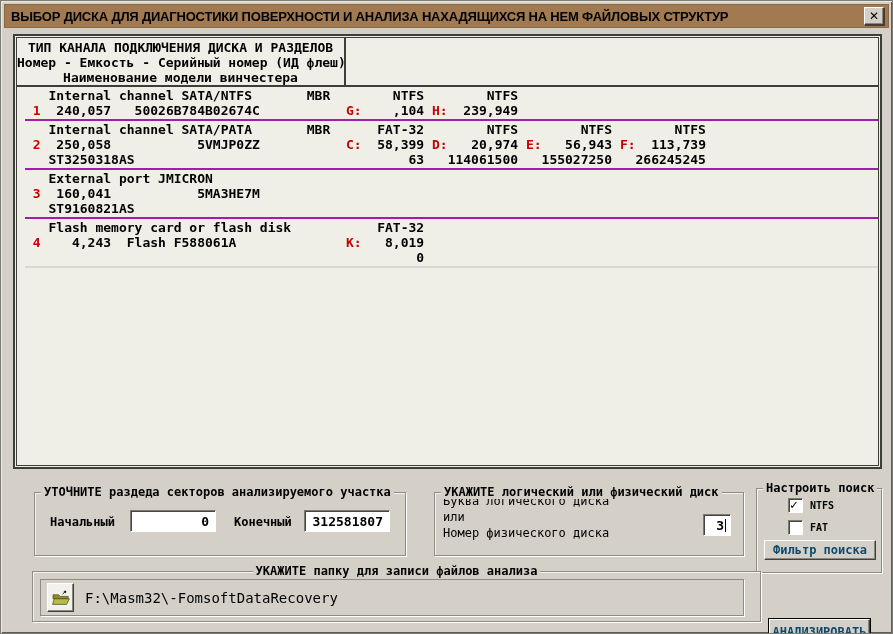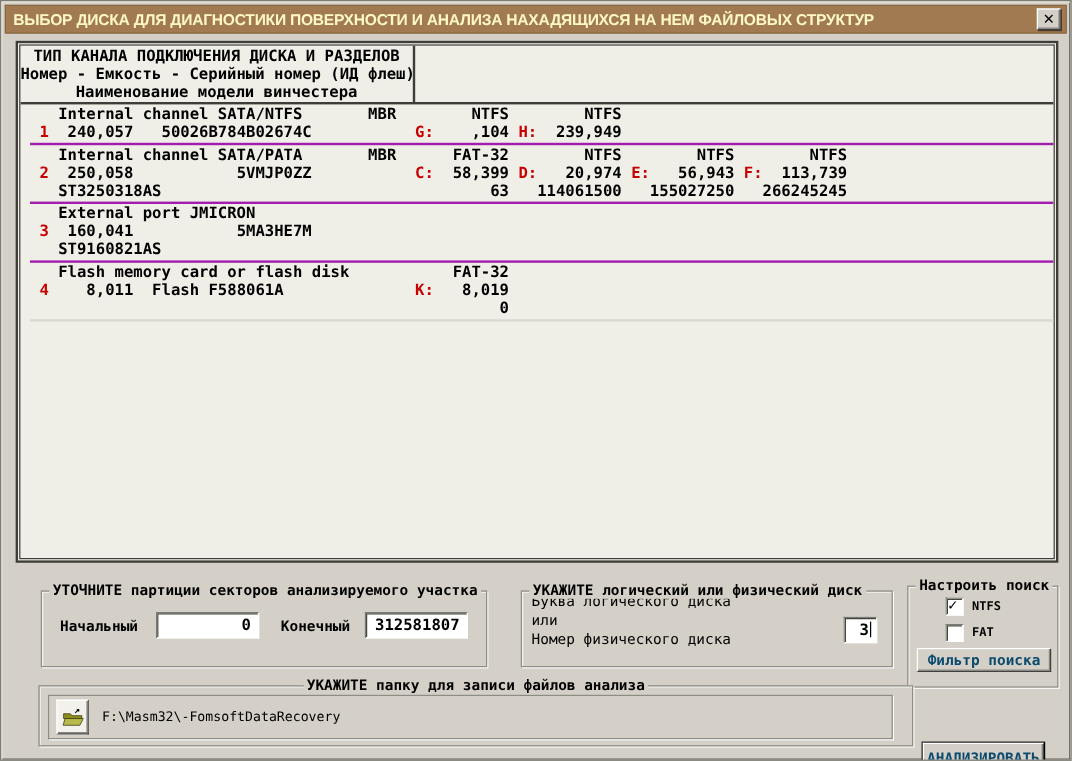--- a/index.html
+++ b/index.html
@@ -20,21 +20,21 @@
   }
   
   .titlebar{
     position:absolute;left:3px;top:3px;right:3px;height:24px;
     background:var(--titlebar);
     display:flex;align-items:center;
     border:1px solid #8a6a45;
   }
   .title{
     font-family:"Liberation Sans", sans-serif;font-weight:bold;font-size:13px;
-    color:#fef9c3;padding-left:6px;letter-spacing:-0.2px;white-space:nowrap;
+    color:#000000;padding-left:6px;letter-spacing:-0.2px;white-space:nowrap;
   }
   .close-btn{
     position:absolute;right:4px;top:2px;width:20px;height:18px;
     background:var(--bg);
     border:1px solid;border-color:#ffffff #404040 #404040 #ffffff;
     box-shadow:inset -1px -1px 0 #87877f, 1px 1px 0 #4a3a28;
     display:flex;align-items:center;justify-content:center;cursor:default;
   }
   .close-btn span{font-family:"DejaVu Sans", sans-serif;font-size:12px;font-weight:bold;color:#000;line-height:1;}
   
@@ -114,21 +114,21 @@
     border:1px solid #8d8d85;box-shadow:1px 1px 0 #ffffff;
     display:flex;align-items:center;
   }
   .folder-btn{
     position:absolute;left:6px;top:3px;width:27px;height:29px;
     background:#f2f1ec;
     border:1px solid;border-color:#ffffff #404040 #404040 #ffffff;
     box-shadow:inset -1px -1px 0 #87877f;
     display:flex;align-items:center;justify-content:center;
   }
-  .path-text{font-size:11px;font-weight:normal;padding-left:44px;white-space:pre;}
+  .path-text{font-size:14px;font-weight:normal;padding-left:44px;white-space:pre;}
   
   .analyze-btn{
     position:absolute;left:768px;top:618px;width:101px;height:26px;
     box-shadow:inset -1px -1px 0 #87877f, 0 0 0 1px #000;
     font-size:12px;
   }
 </style>
 </head>
 <body>
 
@@ -160,30 +160,30 @@
             <div class="tline"><span> </span><span class="red">2</span><span>  250,058           5VMJP0ZZ           </span><span class="red">C:</span><span>  58,399 </span><span class="red">D:</span><span>   20,974 </span><span class="red">E:</span><span>   56,943 </span><span class="red">F:</span><span>  113,739</span></div>
             <div class="tline"><span>   ST3250318AS                                   63   114061500   155027250   266245245</span></div>
           </div>
           <div class="trow">
             <div class="tline"><span>   External port JMICRON</span></div>
             <div class="tline"><span> </span><span class="red">3</span><span>  160,041           5MA3HE7M</span></div>
             <div class="tline"><span>   ST9160821AS</span></div>
           </div>
           <div class="trow">
             <div class="tline"><span>   Flash memory card or flash disk           FAT-32</span></div>
-            <div class="tline"><span> </span><span class="red">4</span><span>    8,011  Flash F588061A              </span><span class="red">K:</span><span>   8,019</span></div>
+            <div class="tline"><span> </span><span class="red">4</span><span>    4,243  Flash F588061A              </span><span class="red">K:</span><span>   8,019</span></div>
             <div class="tline"><span>                                                  0</span></div>
           </div>
           <div class="row-end"></div>
         </div>
     </div>
   </div>
 
   <div class="panel p-sectors">
-    <div class="panel-legend">УТОЧНИТЕ партиции секторов анализируемого участка</div>
+    <div class="panel-legend">УТОЧНИТЕ раздеда секторов анализируемого участка</div>
     <span class="flabel start">Начальный</span>
     <div class="input start">0</div>
     <span class="flabel end">Конечный</span>
     <div class="input end">312581807</div>
   </div>
 
   <div class="panel p-disk">
     <div class="panel-legend">УКАЖИТЕ логический или физический диск</div>
     <div class="dline">Буква логического диска</div>
     <div class="dline">или</div>

